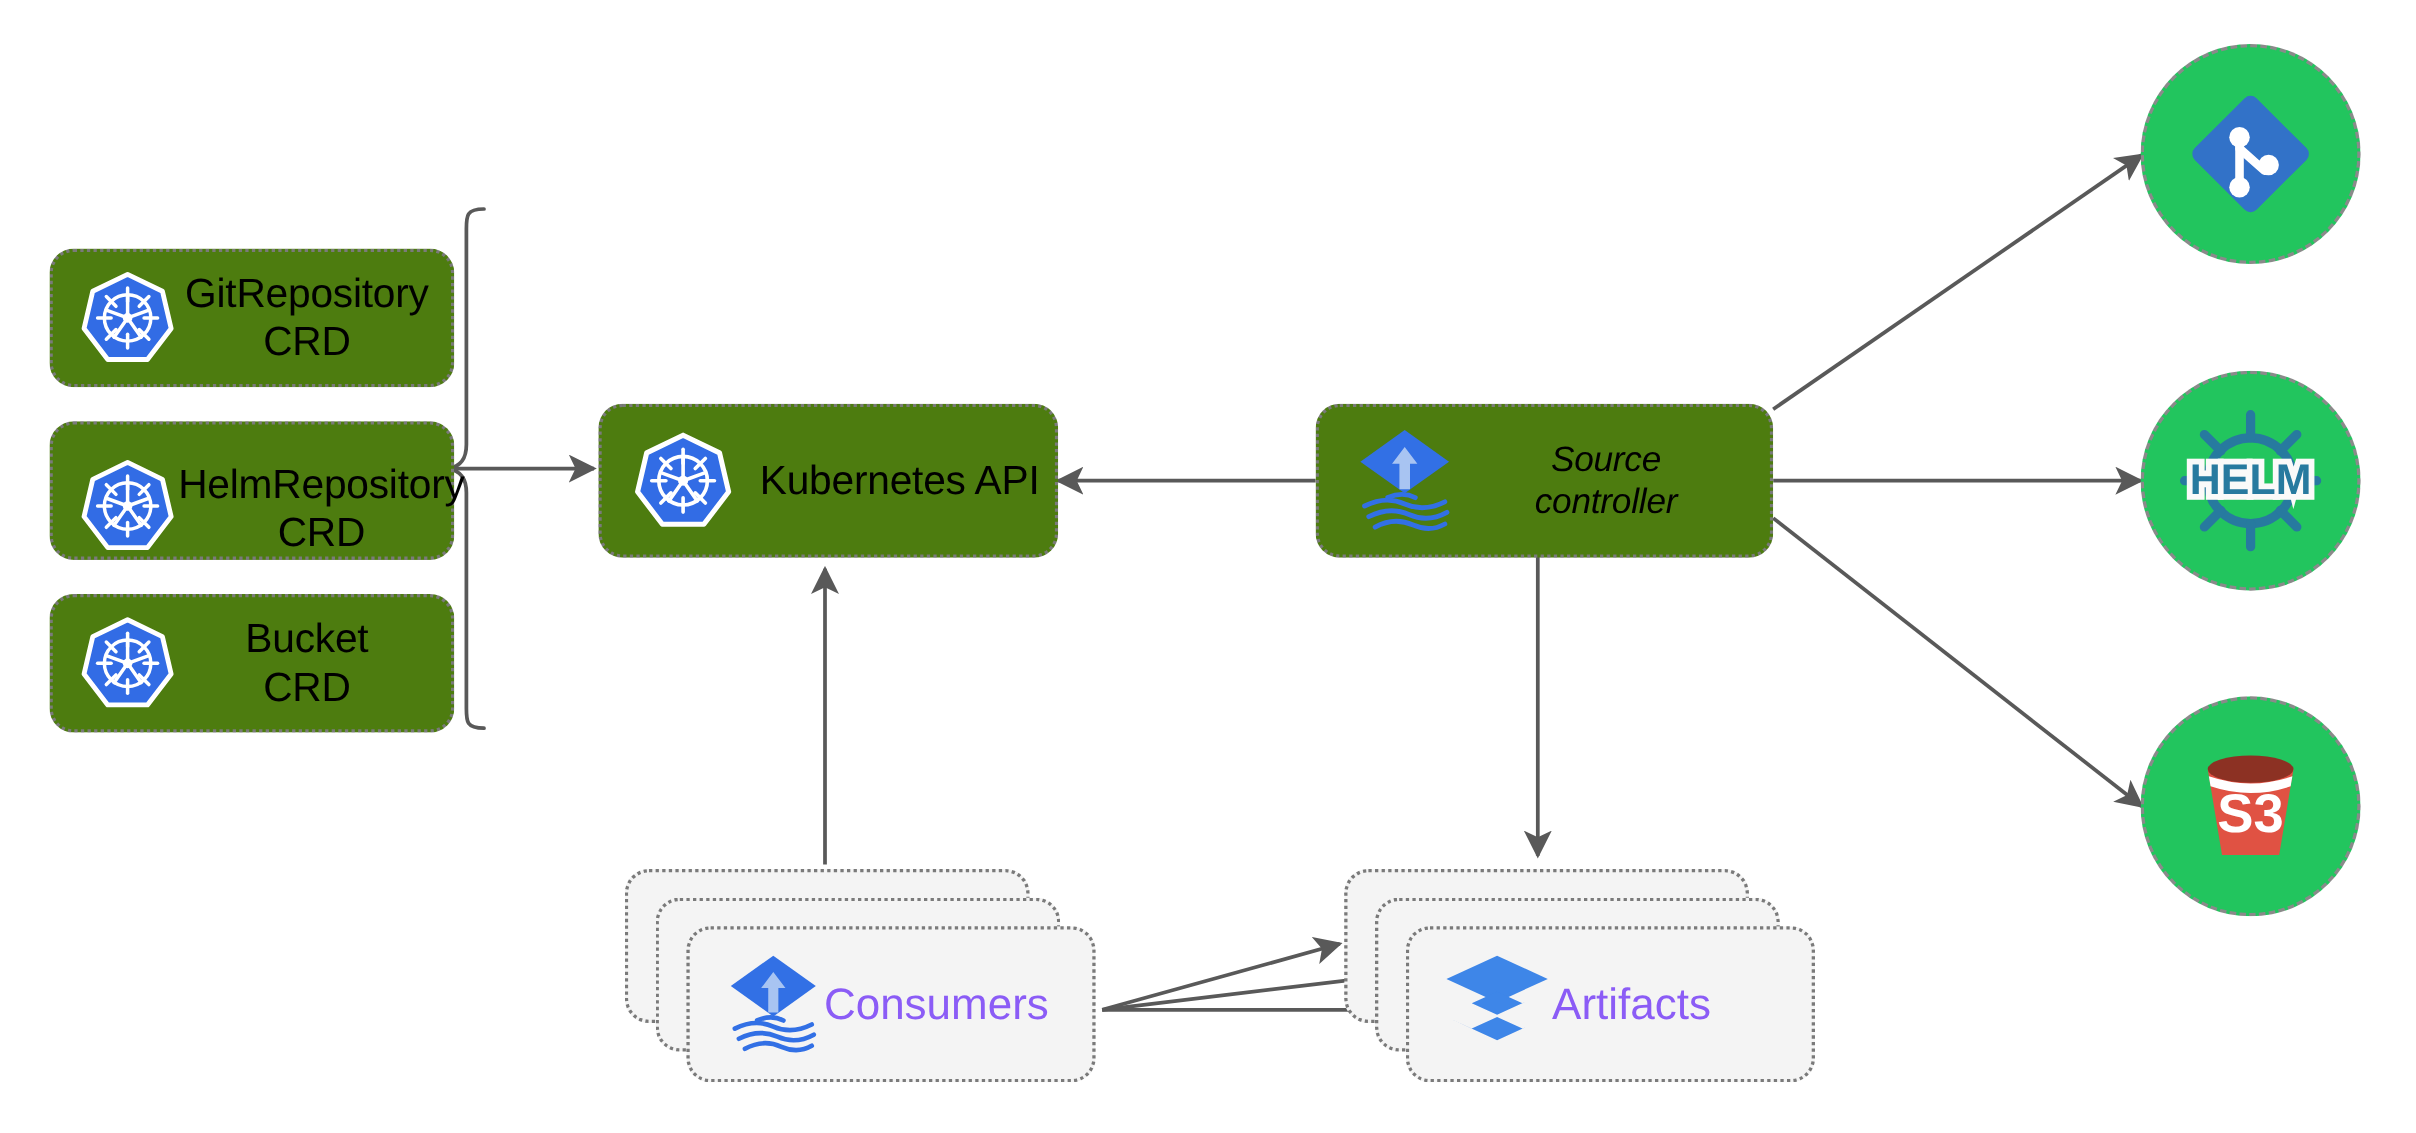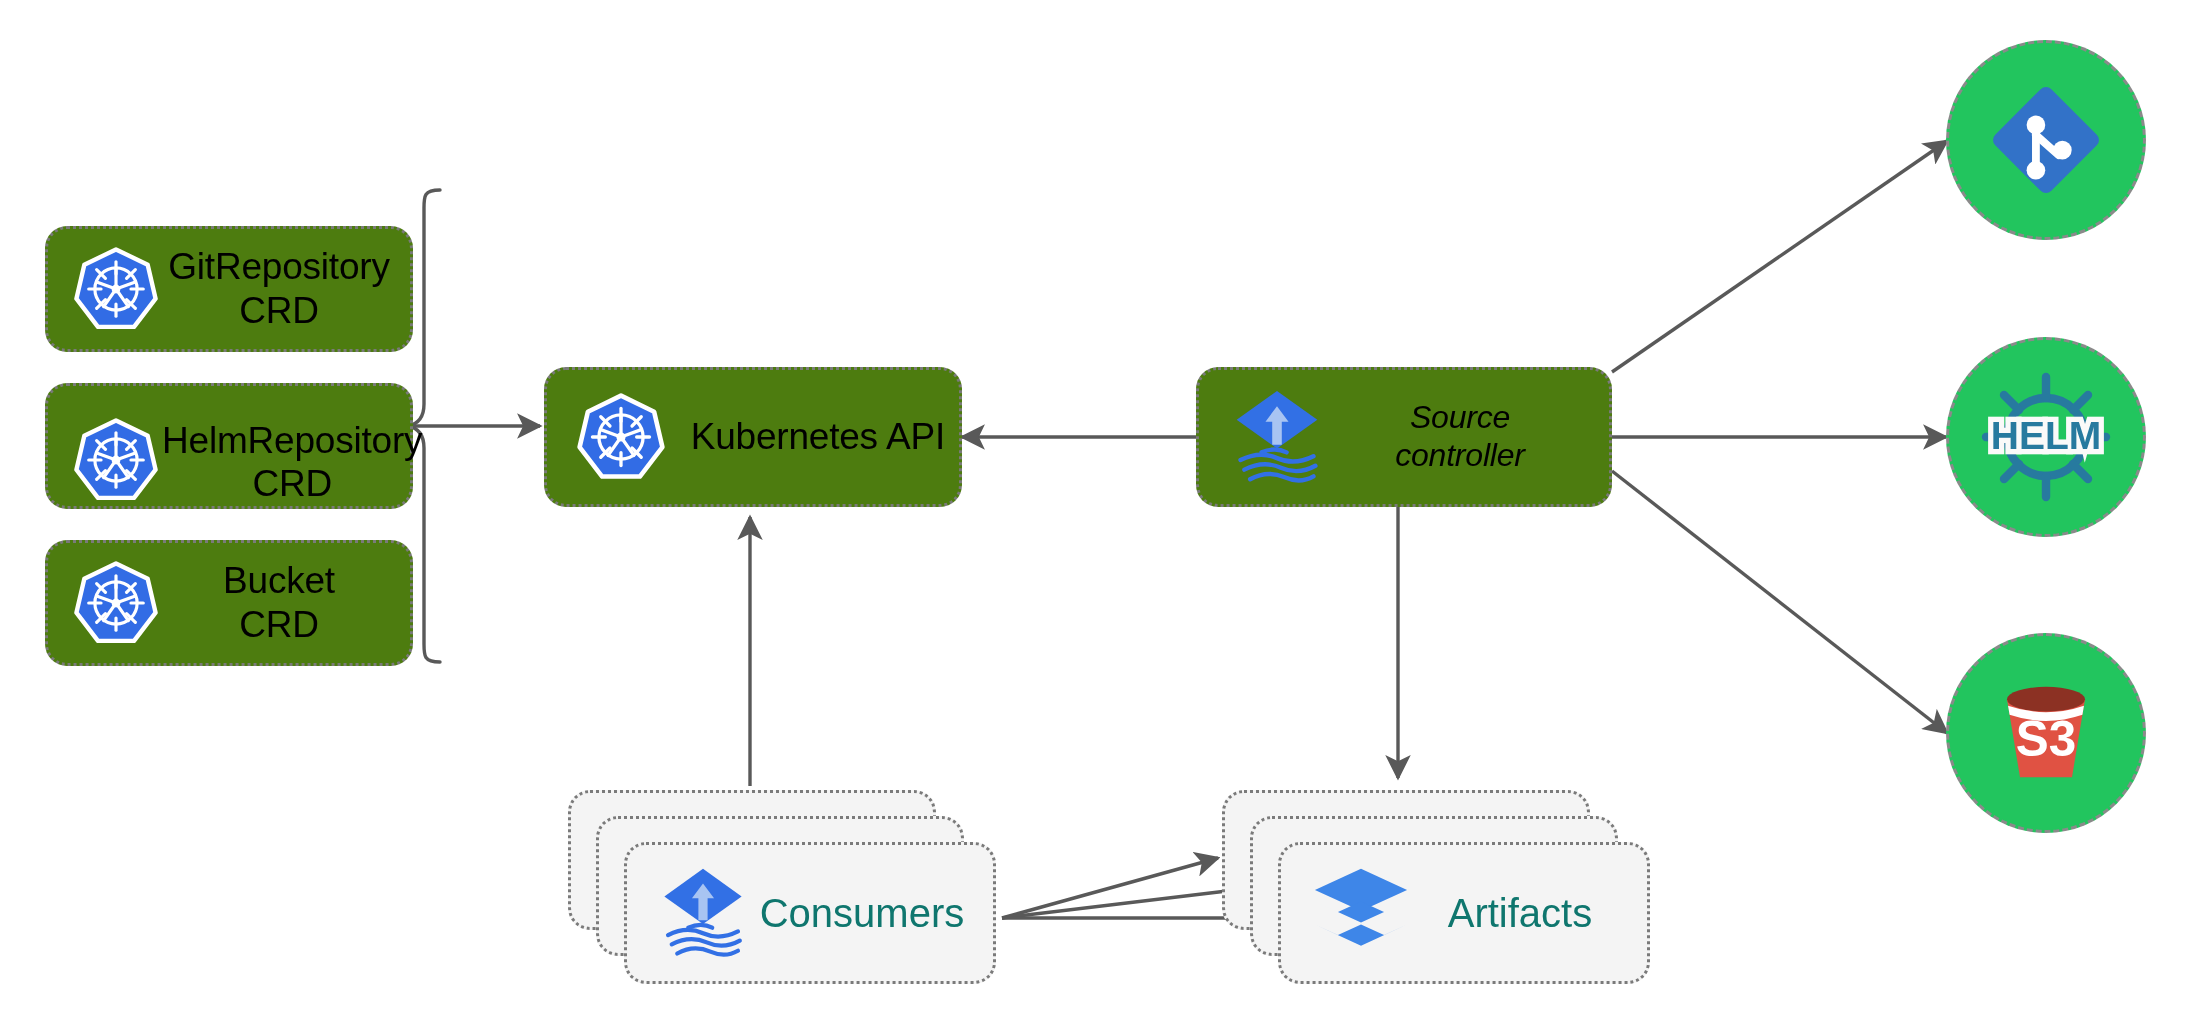--- a/index.html
+++ b/index.html
@@ -79,23 +79,22 @@
     background: #f4f4f4;
     border: 3px dotted #7a7a7a;
     border-radius: 22px;
     display: flex;
     align-items: center;
     padding-left: 30px;
   }
   .stack-front .icon-slot { flex: 0 0 auto; display:flex; align-items:center; justify-content:center; }
   .stack-front .label {
     flex: 1 1 auto;
-    text-align: center;
     font-size: 40px;
-    color: #0f766e;
+    color: #8b5cf6;
     padding-right: 18px;
   }
 
   
   .ext-circle {
     position: absolute;
     box-sizing: border-box;
     width: 200px;
     height: 200px;
     border-radius: 50%;

